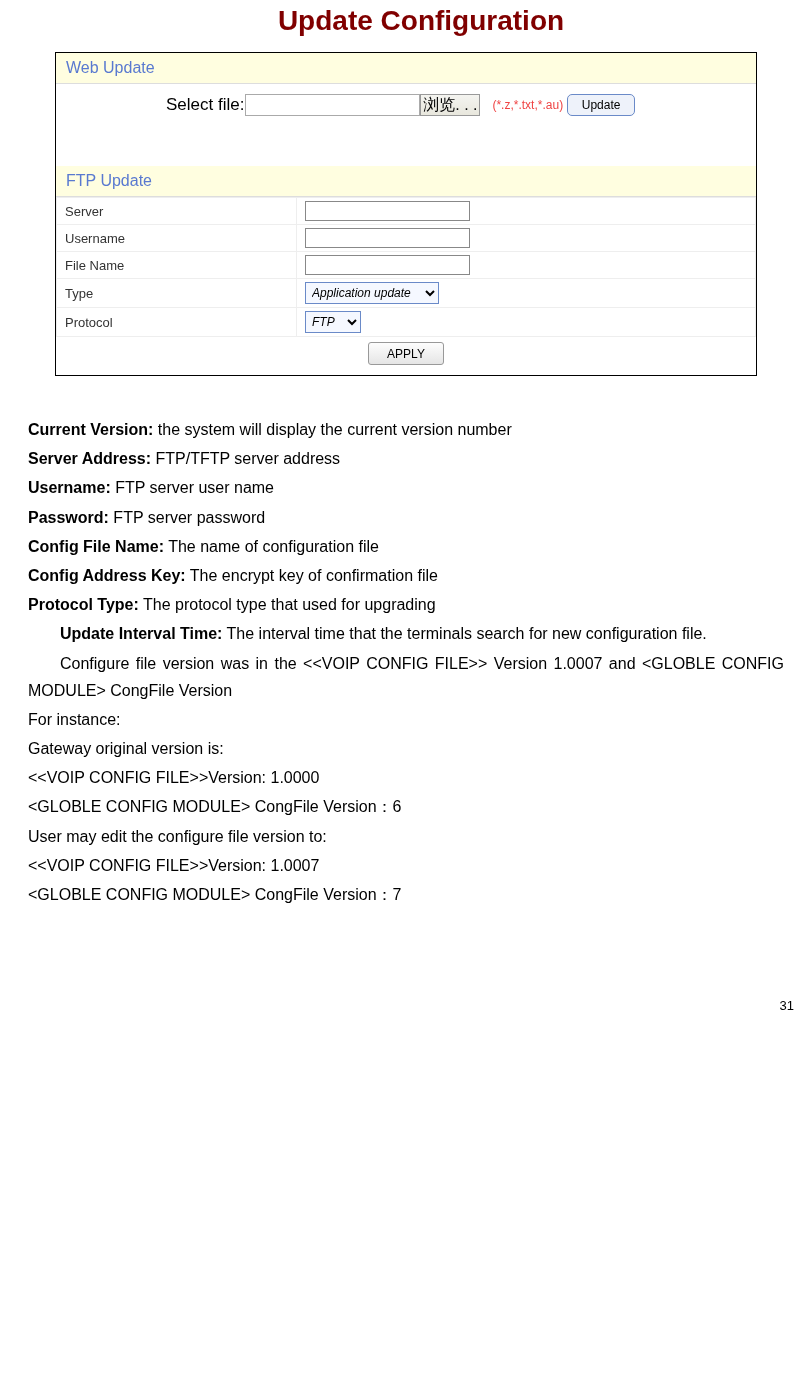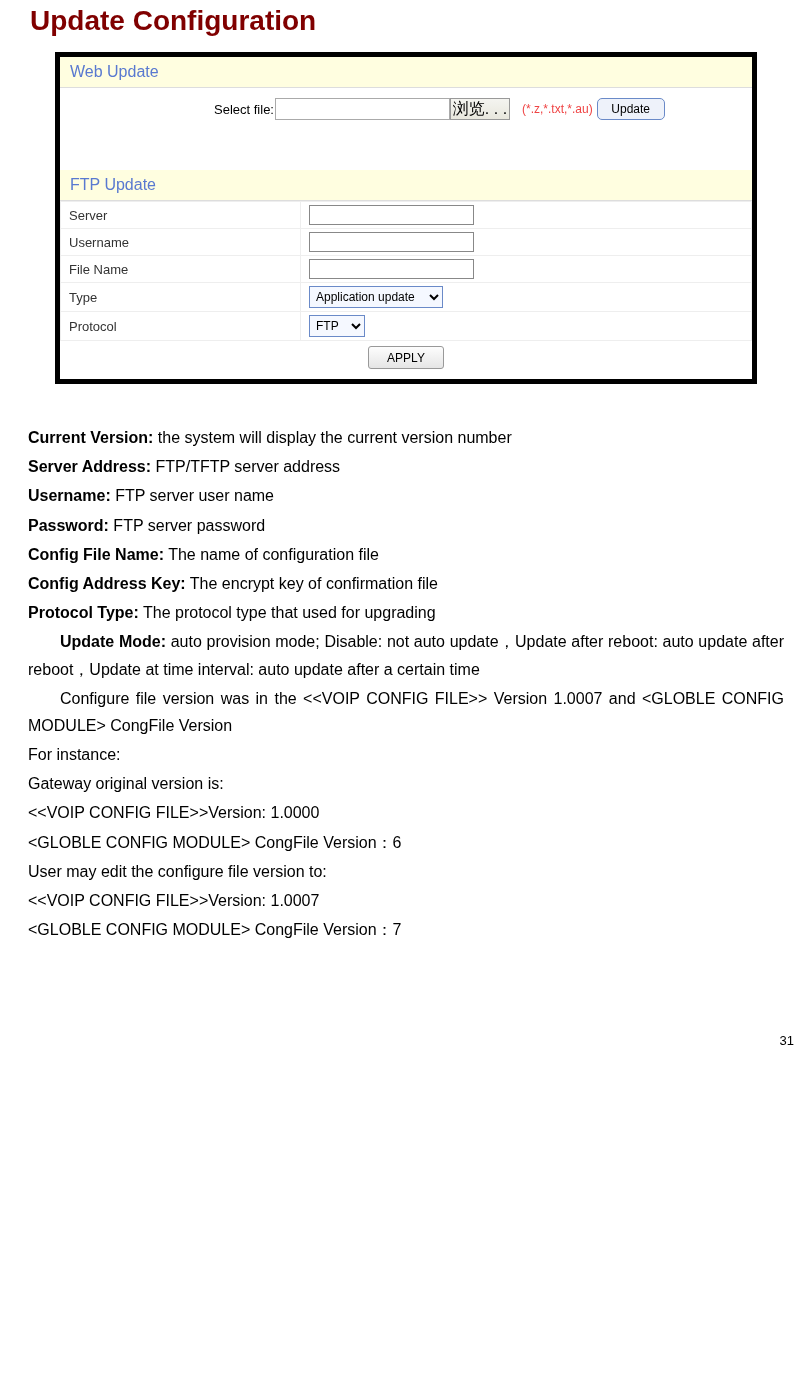--- a/index.html
+++ b/index.html
@@ -9,50 +9,49 @@
       margin: 0;
       padding: 0;
       width: 812px;
       background: #fff;
       color: #000;
     }
     .page-title {
       color: #800000;
       font-size: 28px;
       font-weight: bold;
-      text-align: left;
+      text-align: center;
       margin: 5px 0 15px 0;
       font-family: Arial, sans-serif;
       padding-left: 30px;
     }
     .config-panel {
       margin: 0 55px 0 55px;
-      border: 5px solid #000000;
+      border: 1px solid #000000;
     }
     .section-header {
       background: #fffee0;
       color: #5979d0;
       font-size: 16px;
       padding: 6px 10px;
       border-bottom: 1px solid #ddd;
       font-family: Arial, sans-serif;
     }
     .web-update-row {
       padding: 10px 10px 50px 10px;
     }
     .web-update-inner {
       display: flex;
       align-items: center;
       justify-content: flex-start;
       margin-left: 100px;
     }
     .label-sf {
-      font-size: 13px;
+      font-size: 17px;
       margin-right: 1px;
-      margin-left: 44px;
     }
     .file-text {
       border: 1px solid #aaa;
       width: 175px;
       height: 22px;
       background: #fff;
     }
     .browse-btn {
       border: 1px solid #999;
       background: linear-gradient(#f4f4f0, #e8e7dd);
@@ -101,20 +100,21 @@
       width: 165px;
       height: 20px;
       background: #fff;
     }
     .ftp-select {
       border: 1px solid #6a8ac8;
       height: 22px;
       font-size: 12px;
       background: #f5f8ff;
       padding: 1px 2px;
+      font-style: italic;
     }
     .apply-row {
       text-align: center;
       padding: 5px 0 10px 0;
     }
     .apply-btn {
       border: 1px solid #999;
       background: linear-gradient(#fdfdfd, #e5e5e5);
       border-radius: 3px;
       width: 76px;
@@ -206,21 +206,21 @@
 
 <div class="doc">
 
   <p class="indent"><span class="b">Current Version:</span><span> the system will display the current version number</span></p>
   <p class="indent"><span class="b">Server Address:</span><span> FTP/TFTP server address</span></p>
   <p class="indent"><span class="b">Username:</span><span> FTP server user name</span></p>
   <p class="indent"><span class="b">Password:</span><span> FTP server password</span></p>
   <p class="indent"><span class="b">Config File Name:</span><span> The name of configuration file</span></p>
   <p class="indent"><span class="b">Config Address Key:</span><span> The encrypt key of confirmation file</span></p>
   <p class="indent"><span class="b">Protocol Type:</span><span> The protocol type that used for upgrading</span></p>
-  <p class="indent" style="margin-left:0;text-indent:32px;"><span class="b">Update Mode:</span><span> auto provision mode; Disable: not auto update，Update after reboot: auto update after reboot，Update at time interval: auto update after a certain time</span></p>
+  <p class="indent" style="margin-left:0;text-indent:32px;"><span class="b">Update Interval Time:</span><span> The interval time that the terminals search for new configuration file.</span></p>
   <p class="indent" style="margin-left:0;text-indent:32px;">Configure file version was in the &lt;&lt;VOIP CONFIG FILE&gt;&gt; Version 1.0007 and &lt;GLOBLE CONFIG MODULE&gt; CongFile Version</p>
   <p class="indent">For instance:</p>
   <p class="indent">Gateway original version is:</p>
   <p class="indent">&lt;&lt;VOIP CONFIG FILE&gt;&gt;Version: 1.0000</p>
   <p class="indent">&lt;GLOBLE CONFIG MODULE&gt;   CongFile Version：6</p>
   <p class="indent">User may edit the configure file version to:</p>
   <p class="indent">&lt;&lt;VOIP CONFIG FILE&gt;&gt;Version: 1.0007</p>
   <p class="indent">&lt;GLOBLE CONFIG MODULE&gt;   CongFile Version：7</p>
 </div>
 

